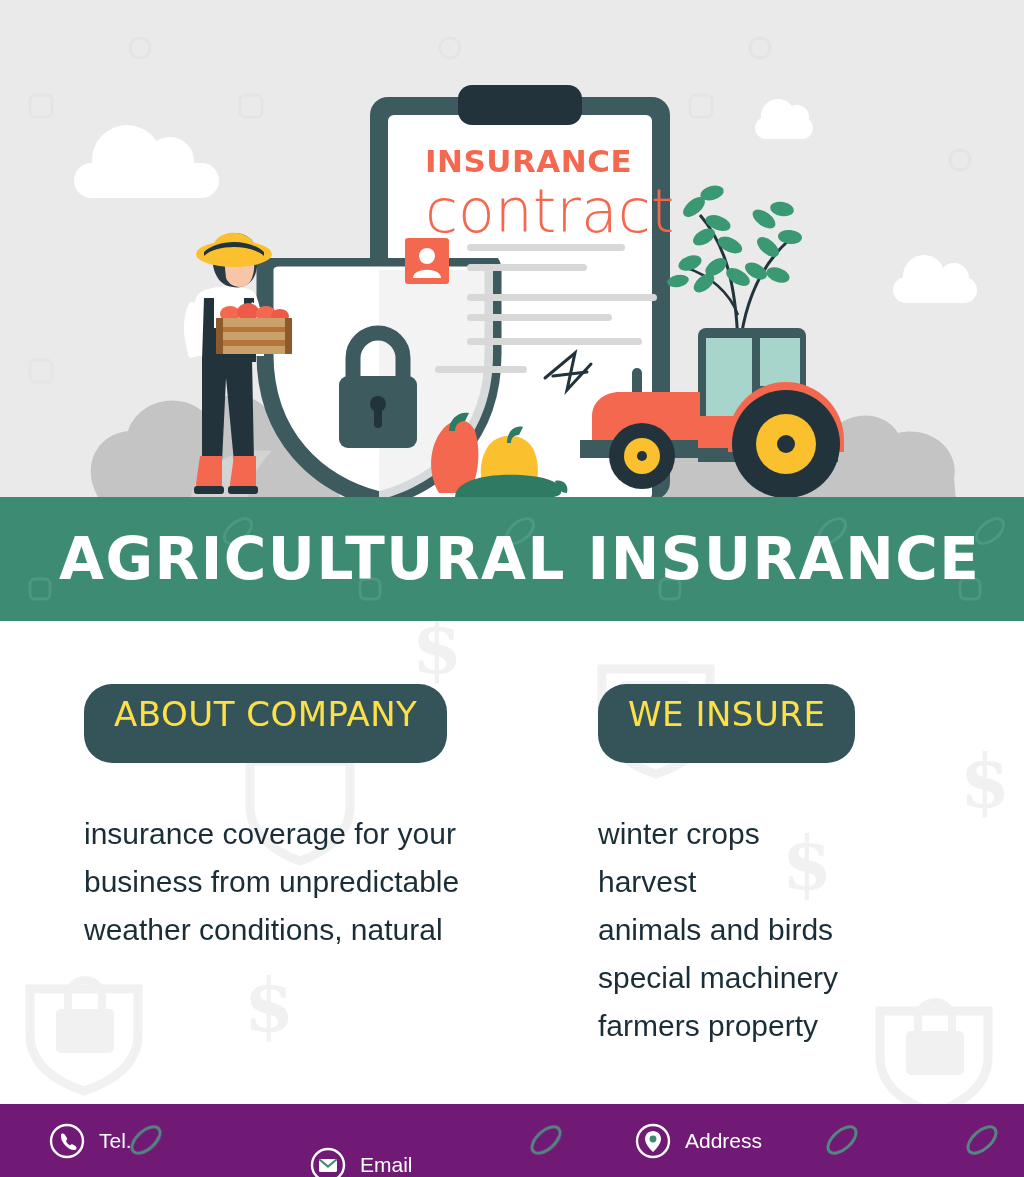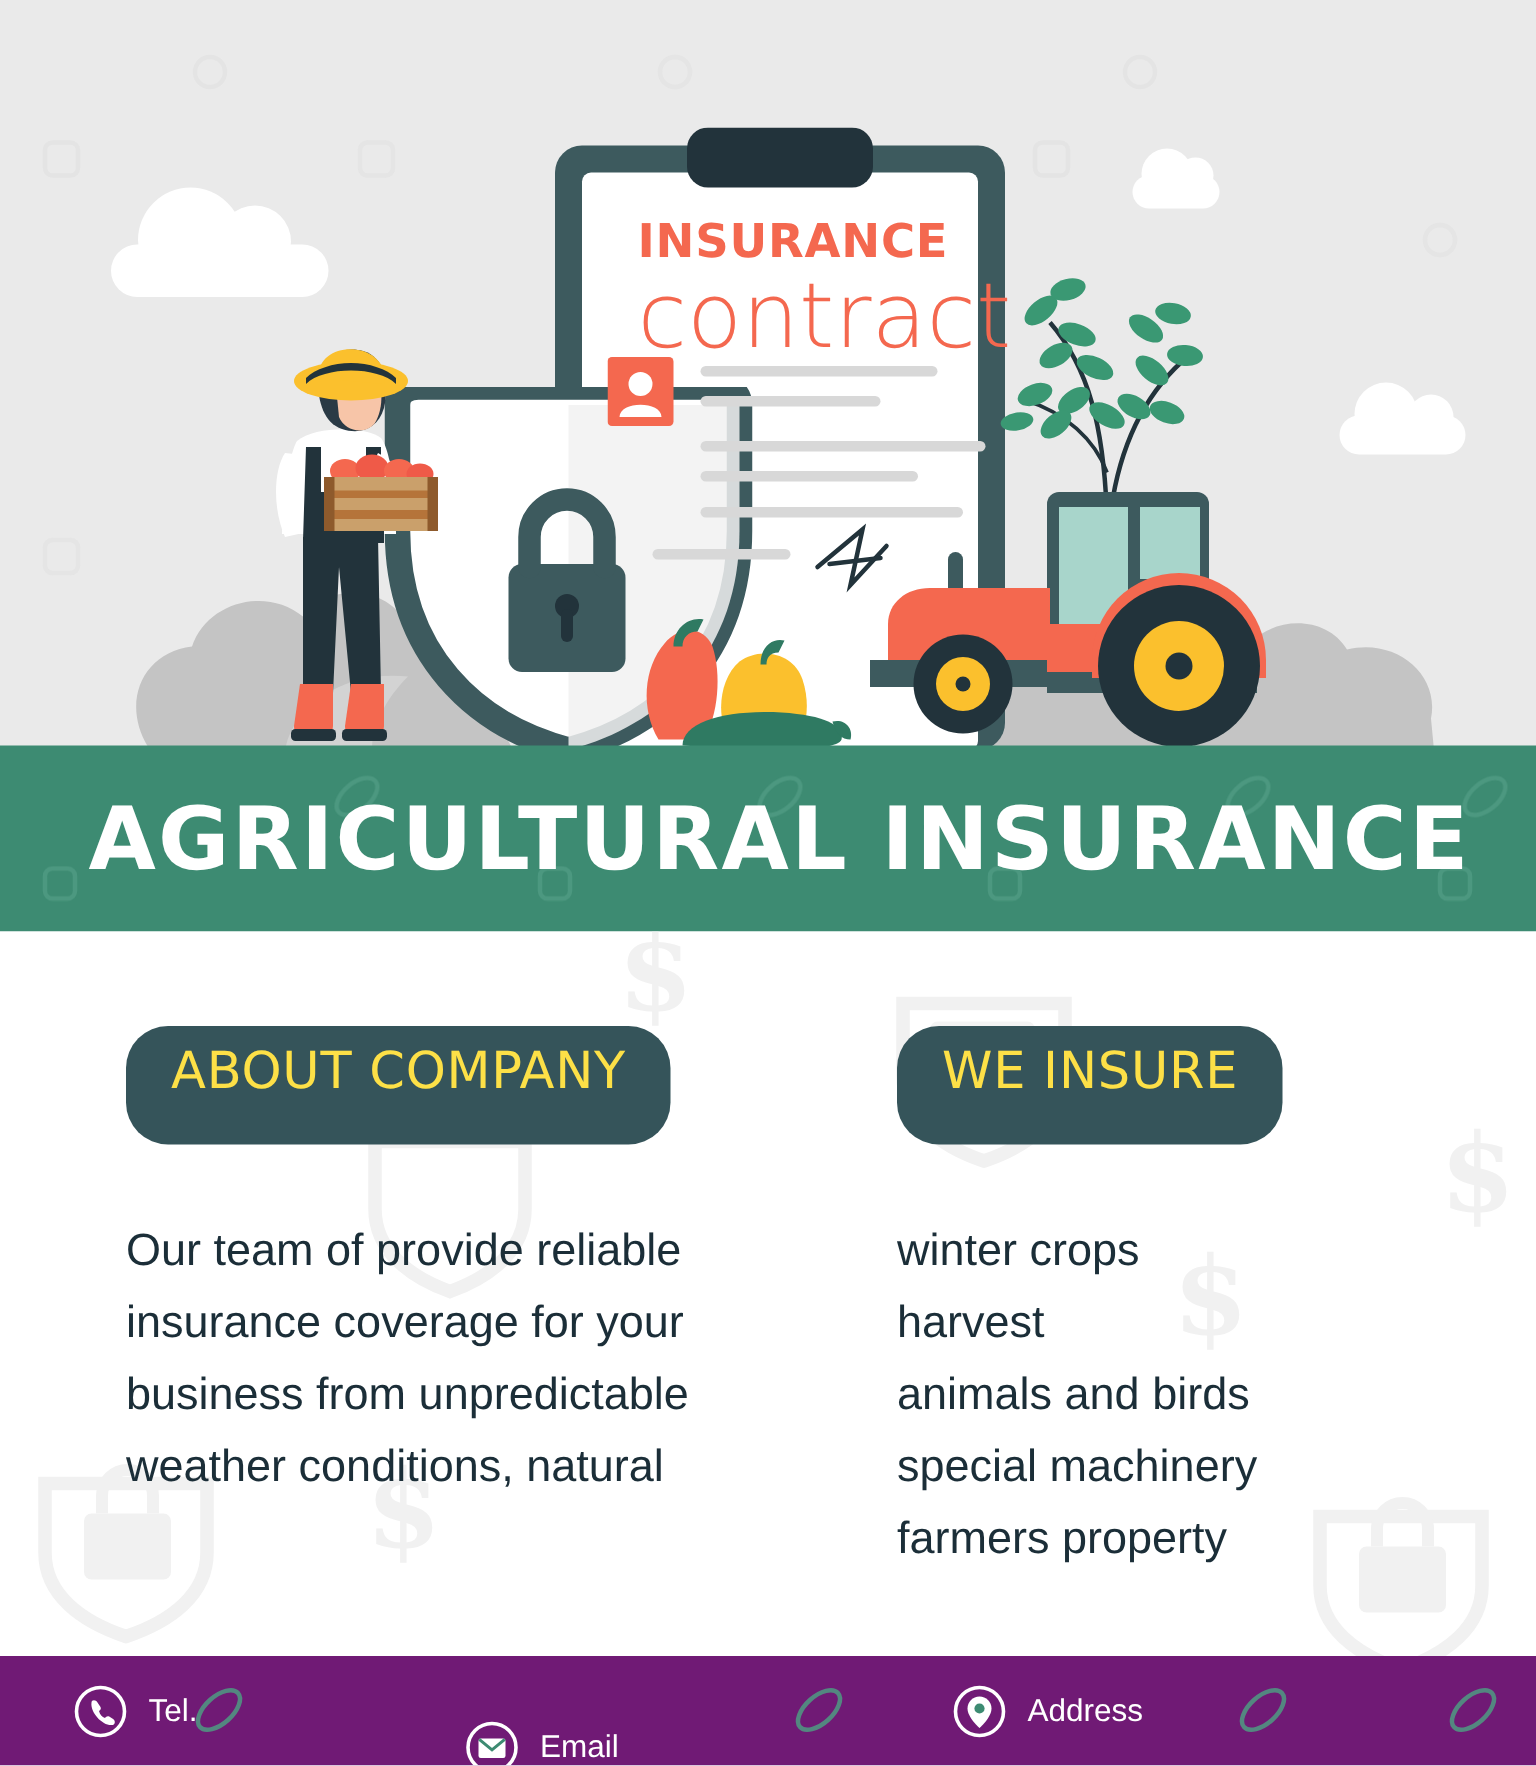--- a/index.html
+++ b/index.html
@@ -283,21 +283,20 @@
         <text x="412" y="52">$</text>
         <text x="782" y="268">$</text>
         <text x="960" y="186">$</text>
         <text x="244" y="410">$</text>
       </g>
     </svg>
 
     <div class="col-left">
       <div class="pill">ABOUT COMPANY</div>
       <div class="body-text">
-        <div>Our team of provide reliable</div>
         <div>insurance coverage for your</div>
         <div>business from unpredictable</div>
         <div>weather conditions, natural</div>
       </div>
     </div>
 
     <div class="col-right">
       <div class="pill">WE INSURE</div>
       <ul class="insure-list">
         <li>winter crops</li>

